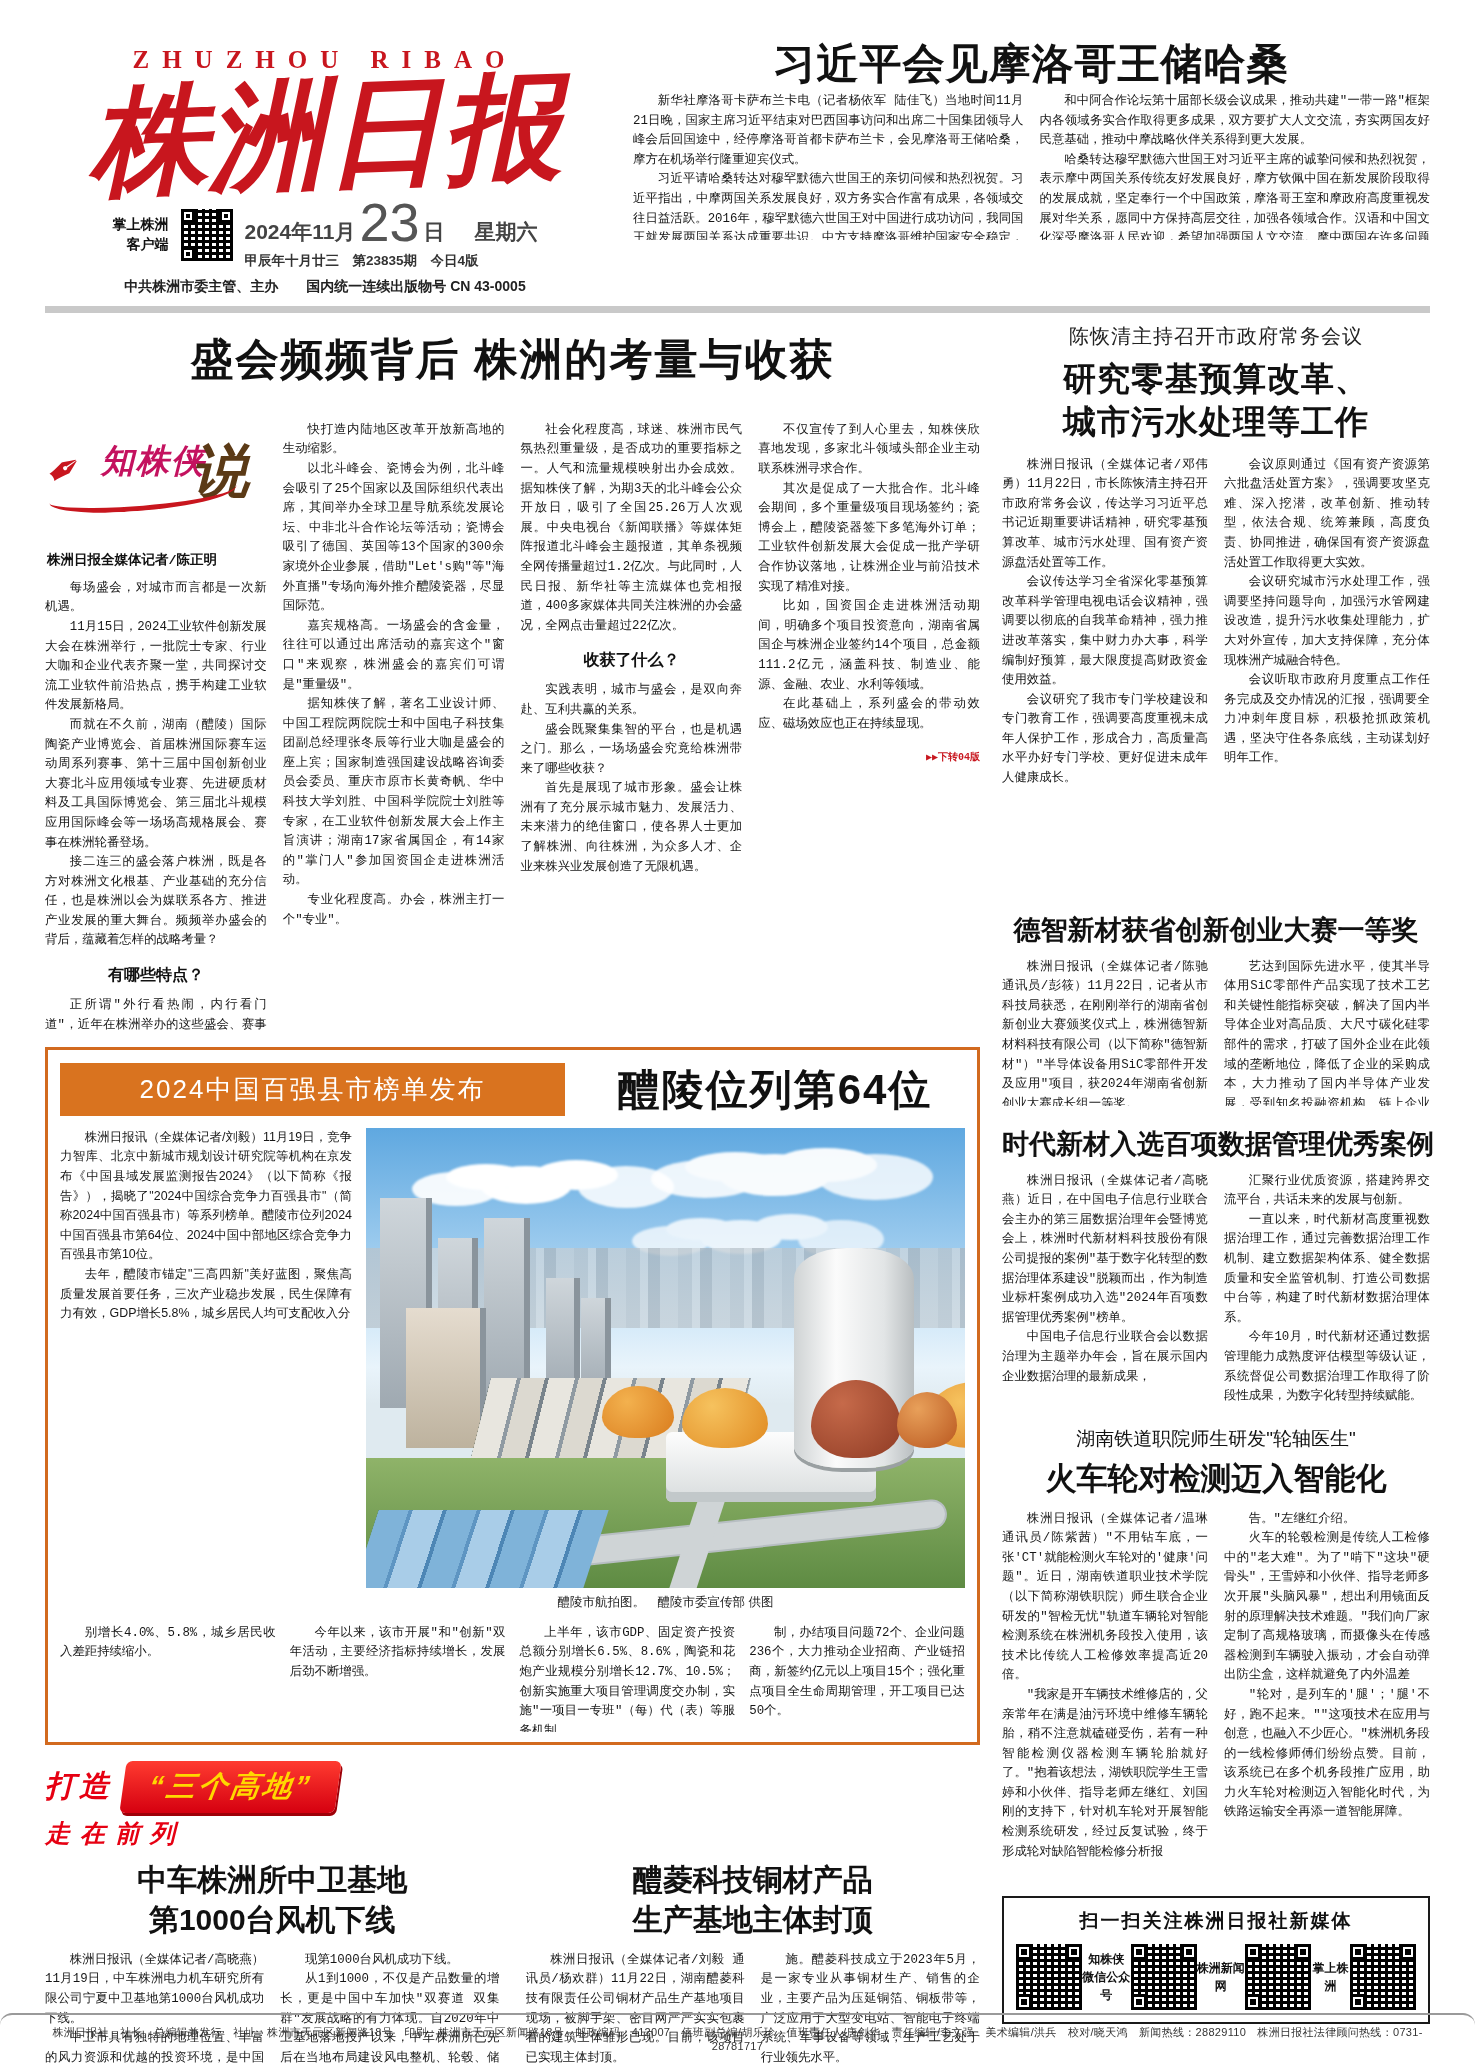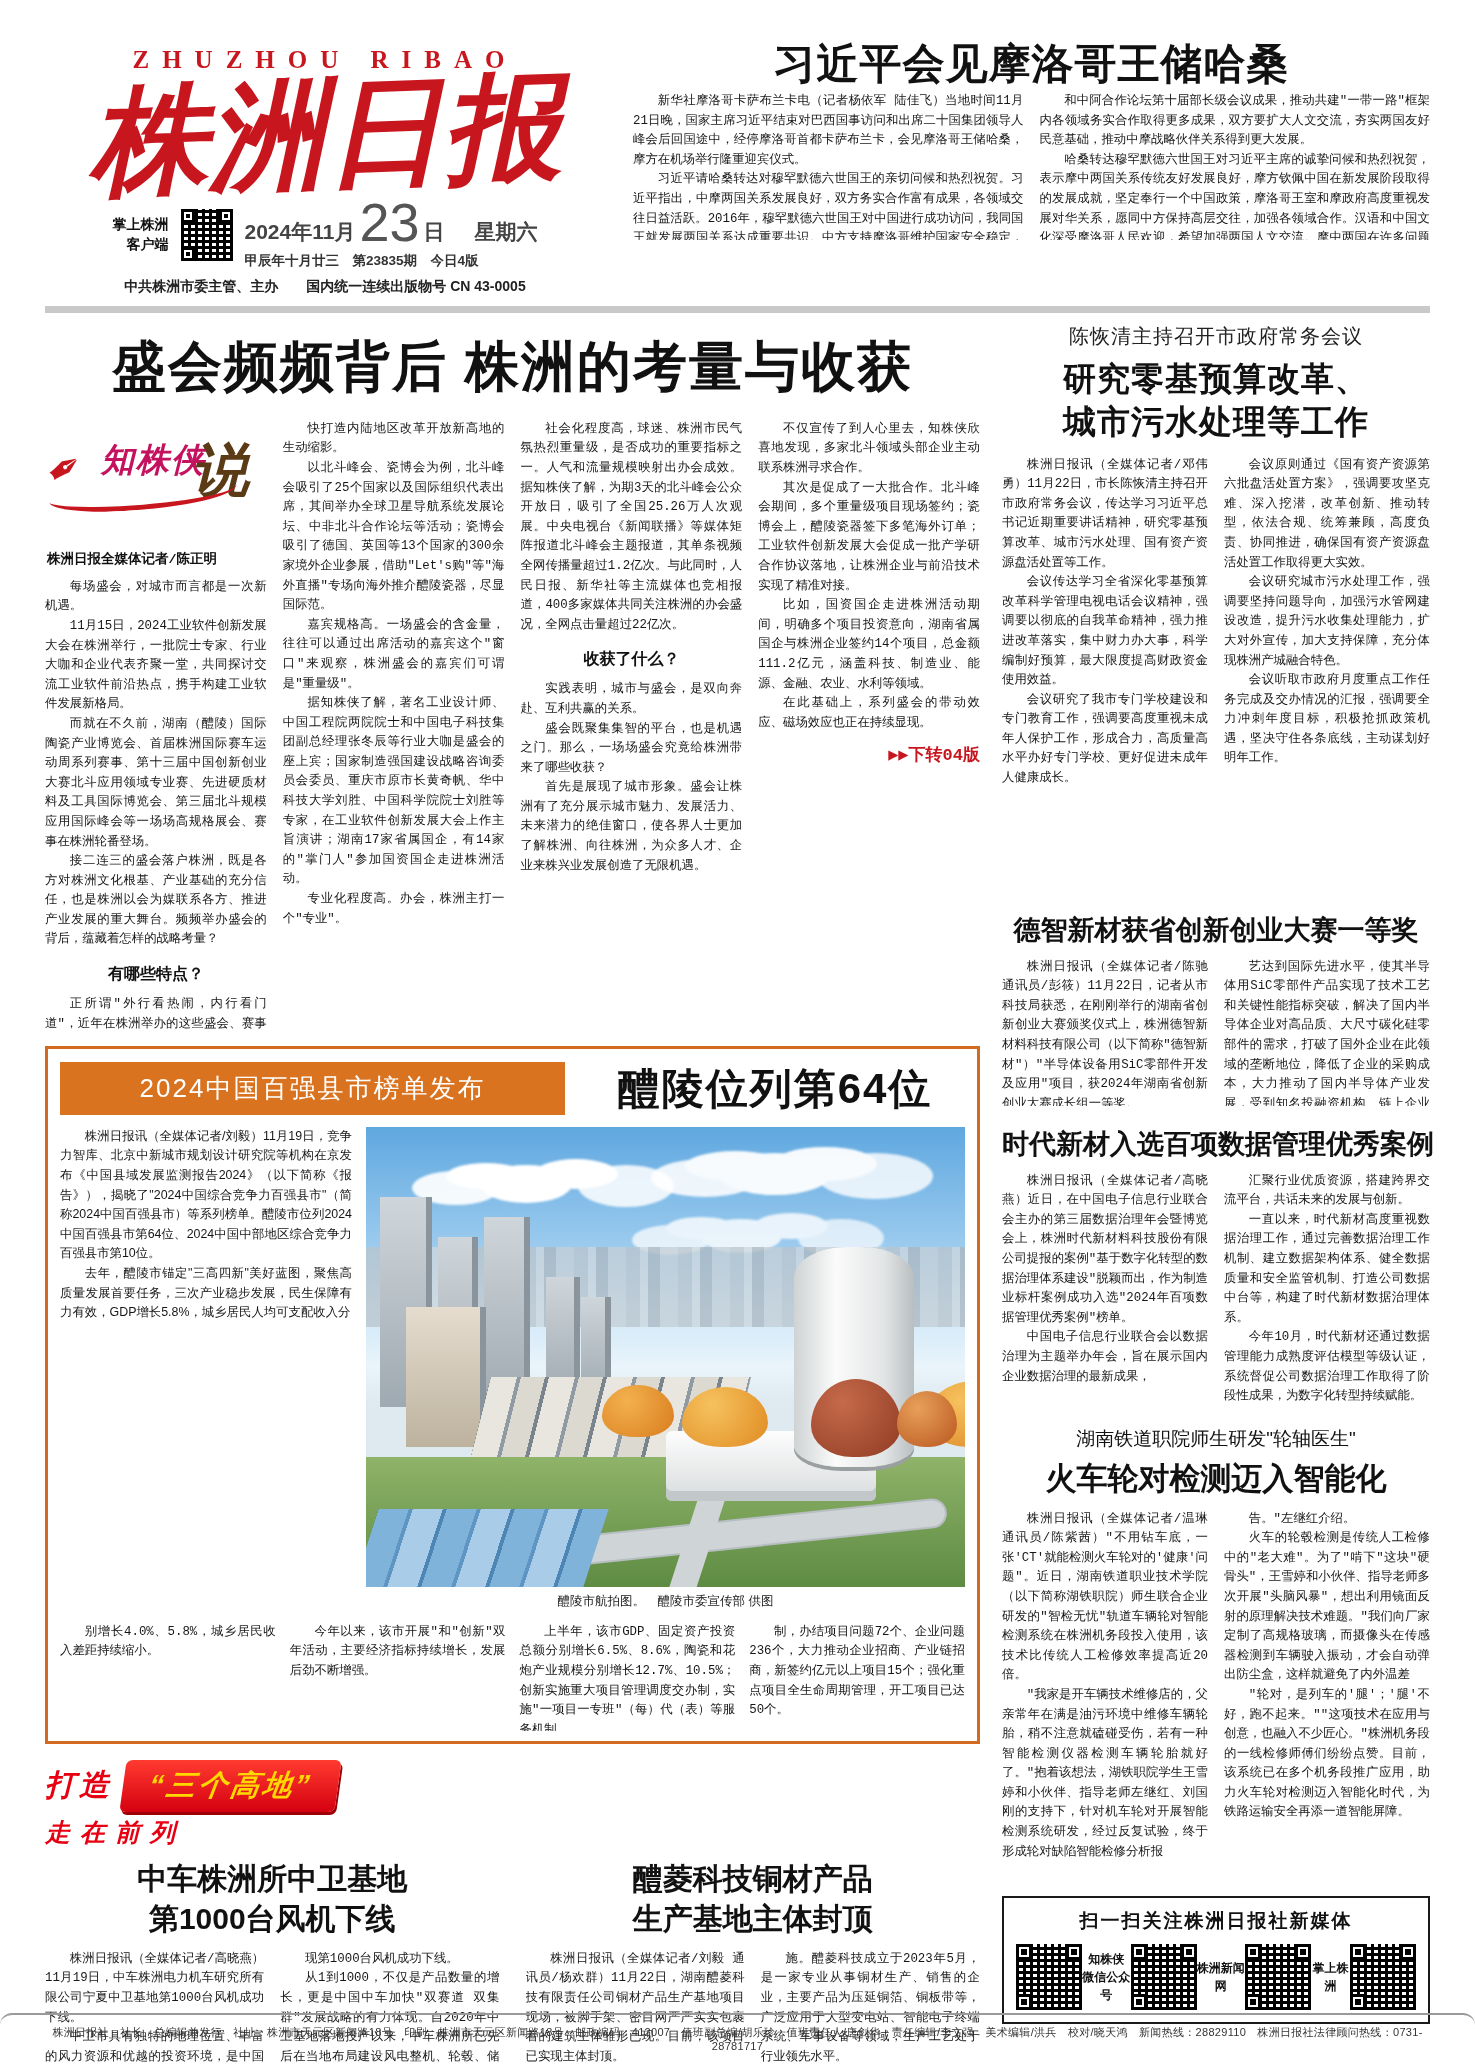--- a/index.html
+++ b/index.html
@@ -37,24 +37,24 @@
   .col { flex:1; min-width:0;font-family:Liberation Mono, monospace; }
   .body { font-size:12.4px; line-height:1.58; text-align:justify; color:#161616; }
   .body p { text-indent:2em; margin:0; }
   .tr-cols { height:148px; overflow:hidden; }
   .gray-rule { height:7px; background:#c9c9c9; margin:10px 0 0 0; }
   
   .main { display:flex; gap:22px; margin-top:10px; }
   .main-left { width:935px; flex:none; }
   .main-right { flex:1; min-width:0; }
   
-  .lead-headline { font-size:54px; font-weight:900; text-align:center; letter-spacing:2px; margin:8px 0 16px 0; white-space:nowrap; }
+  .lead-headline { font-size:43px; font-weight:900; text-align:center; letter-spacing:2px; margin:8px 0 32px 0; white-space:nowrap; }
   .lead-cols { height:612px; overflow:hidden; }
   .subhead { font-weight:bold; font-size:16px; text-align:center; margin:14px 0 10px 0; }
-  .jump-marker { color:#c8161e; font-weight:bold; font-size:17px; text-align:right; margin-top:10px; }
+  .jump-marker { color:#c8161e; font-weight:bold; font-size:10px; text-align:right; margin-top:16px; }
   
   .kzx { position:relative; height:118px; margin:4px 0 8px 0; }
   .kzx-pen { position:absolute; left:2px; top:10px; font-size:52px; color:#c8161e; transform:rotate(-35deg); }
   .kzx-zhi { position:absolute; left:56px; top:14px; font-size:33px; font-weight:900; font-style:italic; color:#c4125f; letter-spacing:2px; }
   .kzx-shuo { position:absolute; right:18px; top:8px; font-size:58px; font-weight:900; font-style:italic; color:#5b3a16; }
   .kzx-swoosh { position:absolute; left:4px; right:30px; top:52px; height:34px; border-bottom:5px solid #c8161e; border-radius:0 0 100% 60%; transform:rotate(-3deg); }
   .kzx-byline { font-size:13.5px; font-weight:bold; margin:0 0 10px 2px; }
   
   .kicker { font-size:20px; text-align:center; letter-spacing:1px; color:#222; margin-bottom:8px; }
   .rt-headline { font-size:33px; font-weight:900; text-align:center; line-height:1.3; letter-spacing:1px; margin-bottom:12px; }

